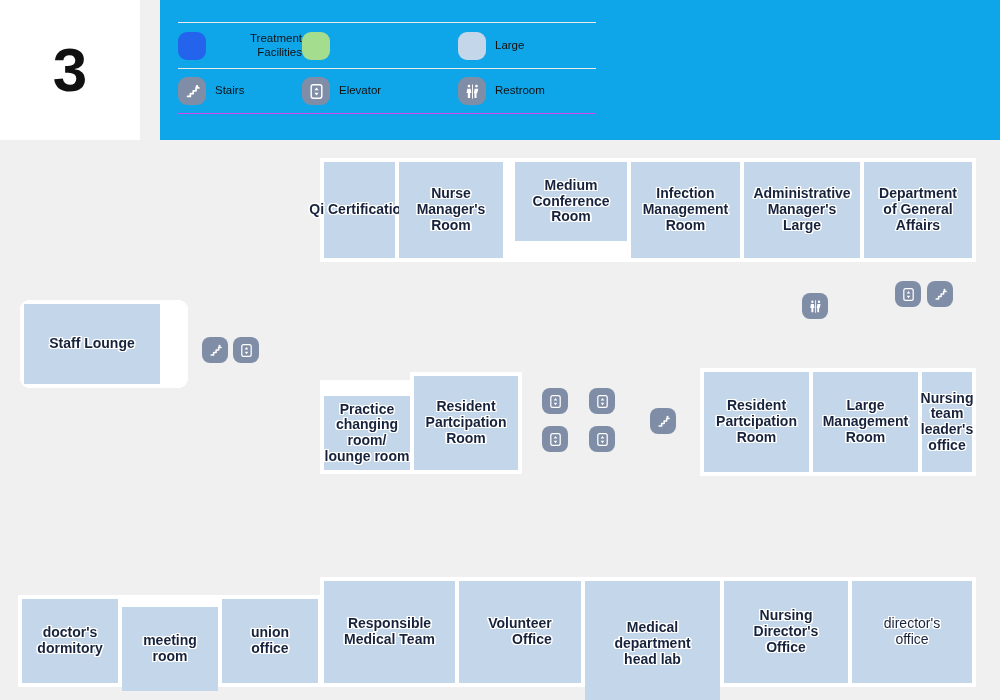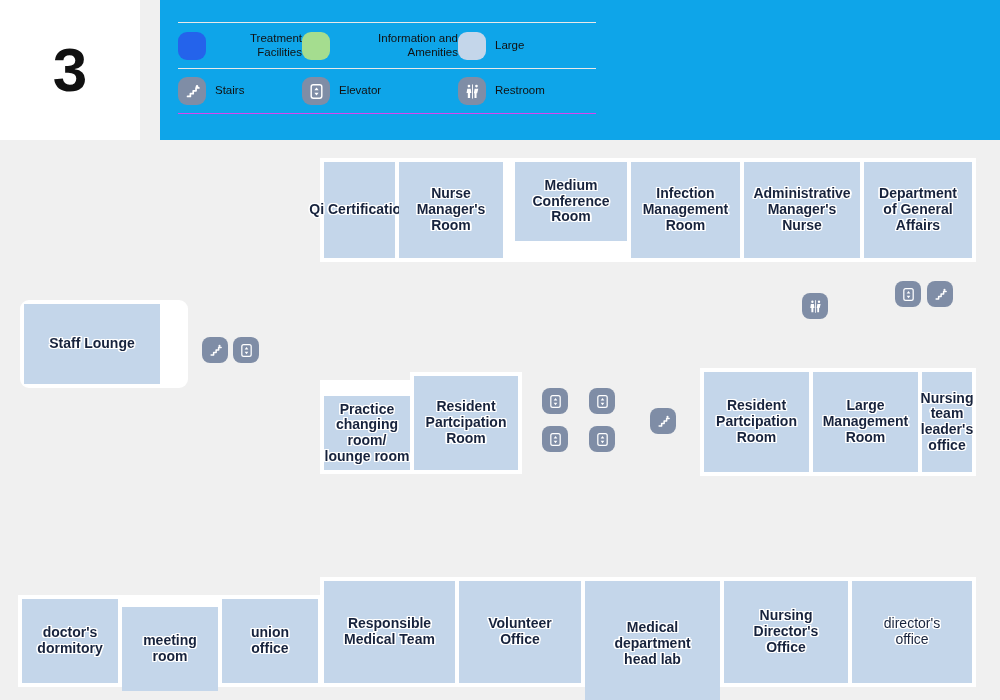--- a/index.html
+++ b/index.html
@@ -158,21 +158,20 @@
 
       <div class="legend-row">
 
         <div class="legend-item slot1">
           <span class="swatch" style="background:#2463eb"></span>
           <span class="legend-label">Treatment Facilities</span>
         </div>
 
         <div class="legend-item slot2">
           <span class="swatch" style="background:#a5dd8f"></span>
-          <span class="legend-label">Information and Amenities</span>
         </div>
 
         <div class="legend-item slot3">
           <span class="swatch" style="background:#c4d6ea"></span>
           <span class="legend-label">Large</span>
         </div>
       </div>
 
       <div class="legend-row last-rule">
 
@@ -238,21 +237,21 @@
 
     <div class="room" style="left:311px; top:4px; width:109px; height:96px;">
       <span class="room-label" style="white-space:pre-line;">Infection
 Management
 Room</span>
     </div>
 
     <div class="room" style="left:424px; top:4px; width:116px; height:96px;">
       <span class="room-label" style="white-space:pre-line;">Administrative
 Manager's
-Nurse</span>
+Large</span>
     </div>
 
     <div class="room" style="left:544px; top:4px; width:108px; height:96px;">
       <span class="room-label" style="white-space:pre-line;">Department
 of General
 Affairs</span>
     </div>
   </div>
 
   <div class="room-group" style="left:20px; top:160px; width:168px; height:88px;border-radius:9px;">
@@ -311,21 +310,21 @@
 office</span>
     </div>
   </div>
 
   <div class="room-group" style="left:320px; top:437px; width:656px; height:110px;">
     <div class="room" style="left:4px; top:4px; width:131px; height:102px;">
       <span class="room-label" style="white-space:pre-line;">Responsible
 Medical Team</span>
     </div>
     <div class="room" style="left:139px; top:4px; width:122px; height:102px;">
-      <span class="room-label" style="white-space:pre-line;">Volunteer
+      <span class="room-label" style="white-space:pre-line;text-align:right;">Volunteer
 Office</span>
     </div>
     <div class="room" style="left:265px; top:4px; width:135px; height:126px;">
       <span class="room-label" style="white-space:pre-line;">Medical
 department
 head lab</span>
     </div>
     <div class="room" style="left:404px; top:4px; width:124px; height:102px;">
       <span class="room-label" style="white-space:pre-line;">Nursing
 Director's

